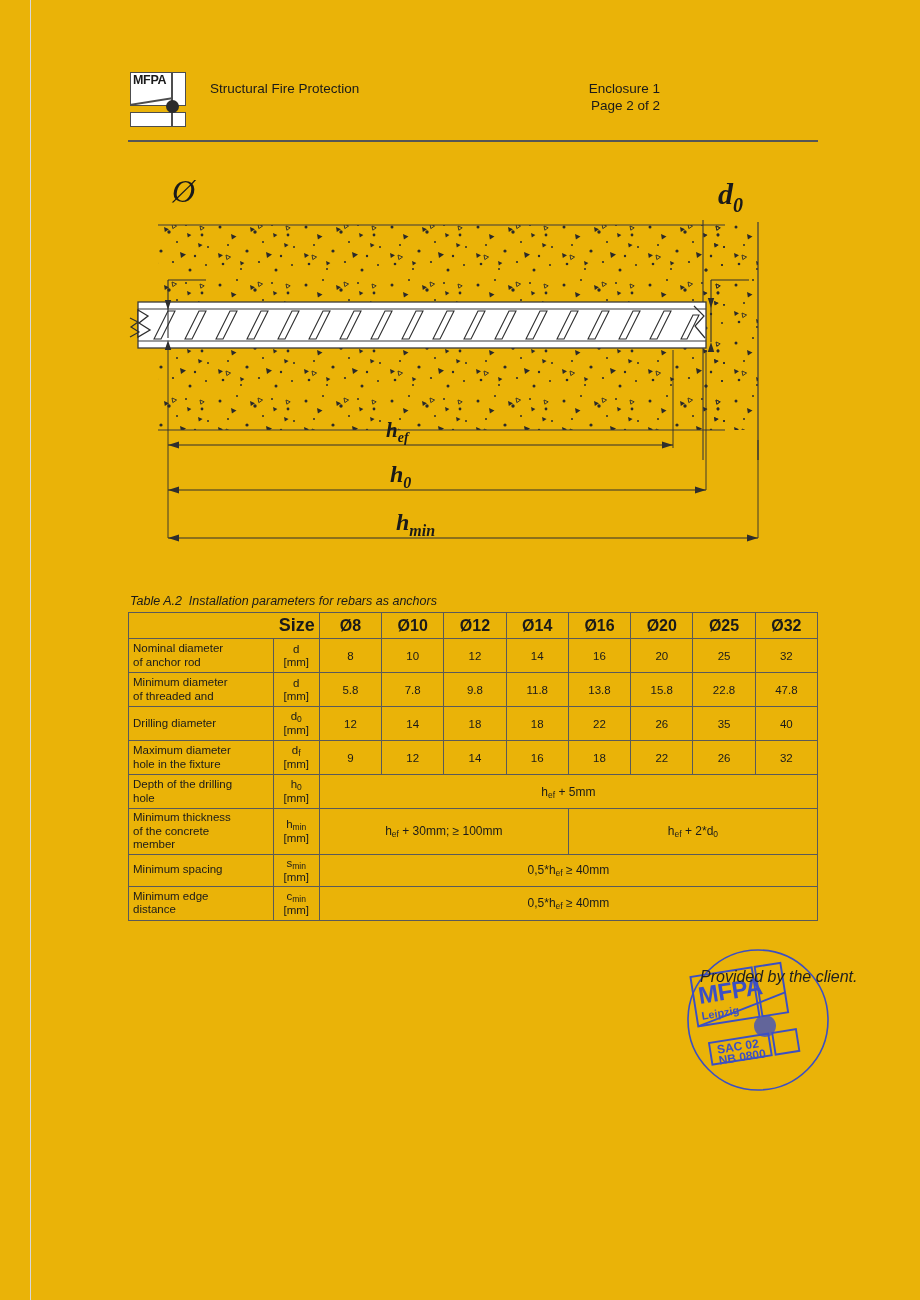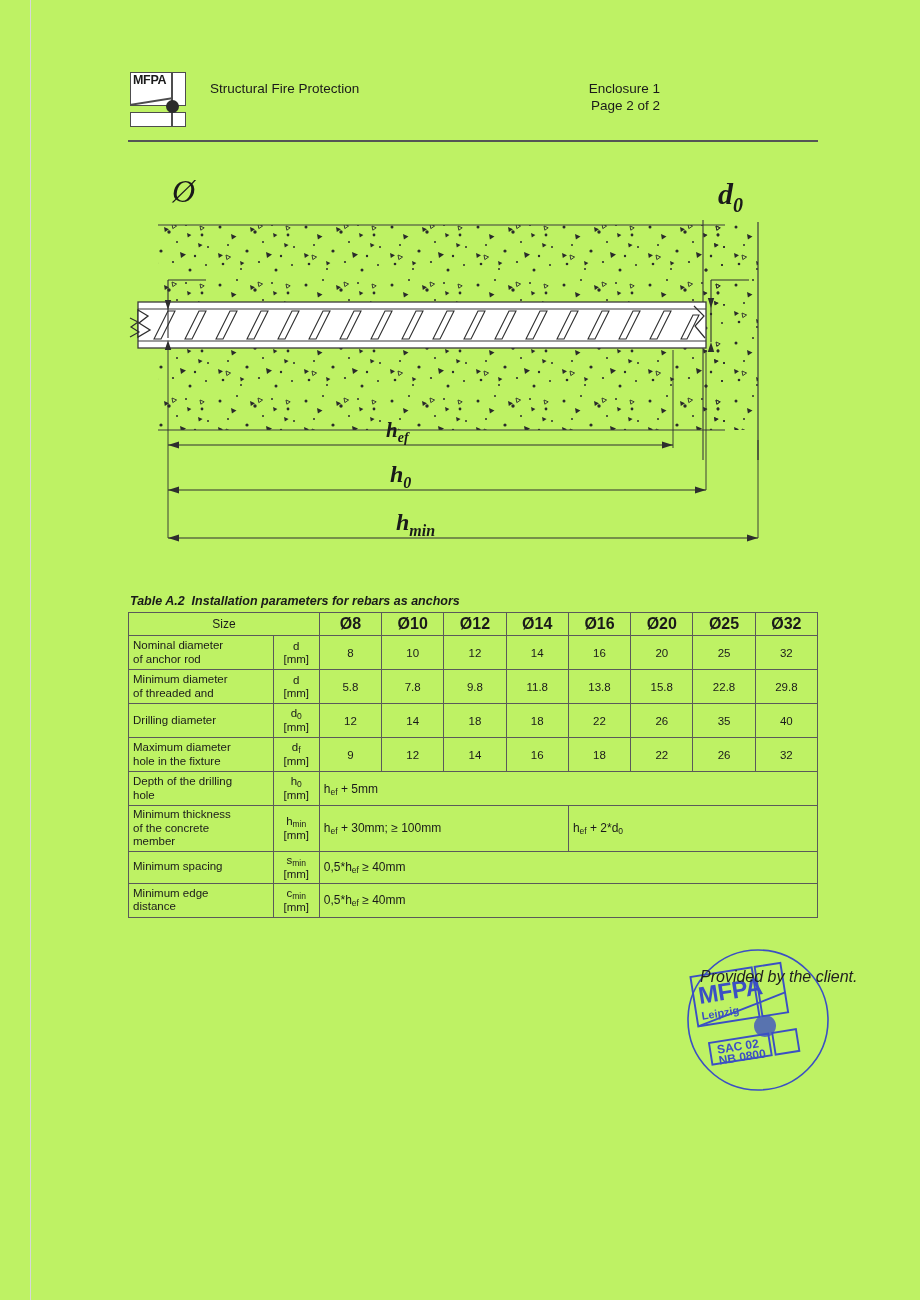--- a/index.html
+++ b/index.html
@@ -1,18 +1,18 @@
 <!DOCTYPE html>
 <html><head>
 <meta charset="utf-8">
 <style>
   html,body{margin:0;padding:0;background:#e9e9e9;}
   body{font-family:"Liberation Sans",sans-serif;}
   .page{
-    position:relative;width:920px;height:1300px;background:#bef264;overflow:hidden;
+    position:relative;width:920px;height:1300px;background:#eab308;overflow:hidden;
   }
   .scanline{
     position:absolute;left:30px;top:0;width:1px;height:1300px;
     background:#d8d8d8;
   }
   
   .header{position:absolute;left:128px;top:68px;width:690px;}
   .hdr-row{display:flex;align-items:flex-start;}
   .logo{
     position:relative;width:62px;height:62px;flex:0 0 62px;margin-top:2px;
@@ -56,37 +56,36 @@
   .hdr-rule{
     position:absolute;left:128px;top:140px;width:690px;height:2px;background:#555;
   }
   
   .drawing{position:absolute;left:128px;top:160px;width:690px;height:410px;}
   .draw-svg{display:block;}
   
   .tbl-caption{
     position:absolute;left:130px;top:594px;font-size:12.5px;font-style:italic;
     color:#1a1a1a;
-    font-weight:bold;
   }
   .tbl-caption .tc-lead{font-style:italic;}
   table.params{
     position:absolute;left:128px;top:612px;width:690px;border-collapse:collapse;
     font-size:11.5px;color:#1a1a1a;table-layout:fixed;
   }
   table.params td,table.params th{
     border:1px solid #5a5a5a;padding:2px 4px;vertical-align:middle;
   }
   .c-label{width:144px;text-align:left;line-height:13.5px;padding-left:6px;}
   .c-sym{width:46px;text-align:center;line-height:13px;}
   .c-val{text-align:center;}
-  th.hdr-size{font-weight:normal;text-align:center;font-size:12px;}
+  th.hdr-size{font-weight:bold;text-align:right;font-size:18px;}
   th.hdr-sz{font-weight:bold;text-align:center;font-size:16px;}
   .sub{font-size:8.5px;vertical-align:baseline;position:relative;top:2px;}
-  .merged{text-align:left;font-size:12px;}
+  .merged{text-align:center;font-size:12px;}
   tr.r-h2{height:34px;margin-top:41px;}
   tr.r-h3{height:44px;}
   tr.r-h4{height:30px;}
   
   .stamp{
     position:absolute;left:660px;top:935px;width:200px;height:175px;
     pointer-events:none;
   }
   .stamp svg{display:block;}
   .client-note{
@@ -310,21 +309,21 @@
           <div><span>d</span></div>
           <div>[mm]</div>
         </td>
         <td class="c-val">5.8</td>
         <td class="c-val">7.8</td>
         <td class="c-val">9.8</td>
         <td class="c-val">11.8</td>
         <td class="c-val">13.8</td>
         <td class="c-val">15.8</td>
         <td class="c-val">22.8</td>
-        <td class="c-val">29.8</td>
+        <td class="c-val">47.8</td>
       </tr>
 
       <tr class="r-h2">
         <td class="c-label">
           <div>Drilling diameter</div>
         </td>
         <td class="c-sym">
           <div><span>d</span><span class="sub">0</span></div>
           <div>[mm]</div>
         </td>

